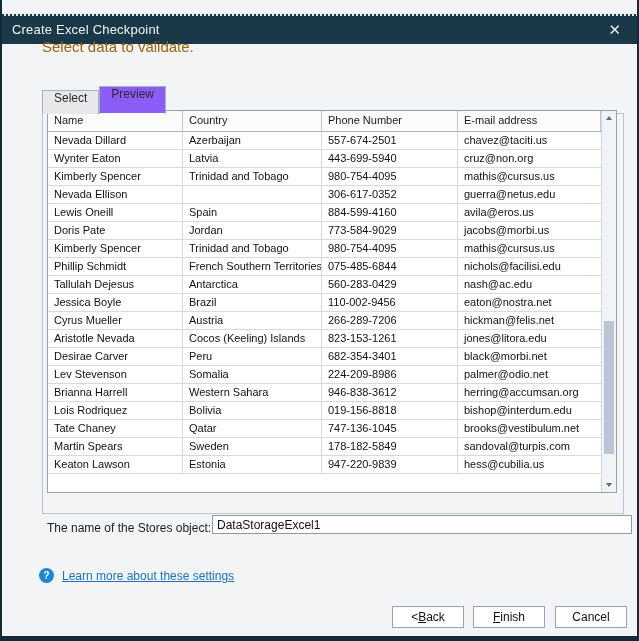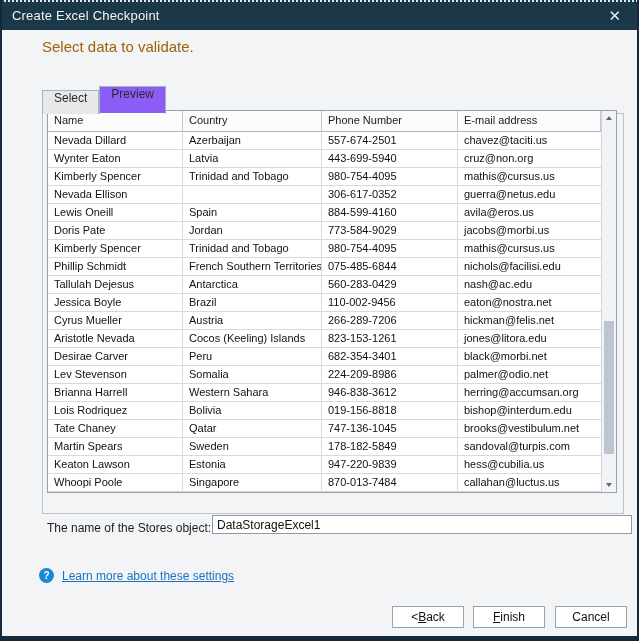--- a/index.html
+++ b/index.html
@@ -8,21 +8,21 @@
 
   .dialog {
     position:relative; width:639px; height:641px;
     background:#f3f4f6;
     border-left:2px solid #15293a; border-right:2px solid #15293a; border-bottom:5px solid #15293a;
     overflow:hidden;
   }
 
   
   .titlebar {
-    position:absolute; top:0; left:-2px; right:-2px; height:30px;
+    position:absolute; top:14px; left:-2px; right:-2px; height:30px;
     background:#1a3848; color:#f2f5f7;
     display:flex; align-items:center; padding:0 14px 0 12px;
     font-size:13px;
   }
   .titlebar::before {
     content:""; position:absolute; top:0; left:0; right:0; height:2px;
     background:repeating-linear-gradient(90deg,#dfe8ee 0 2px, rgba(0,0,0,0) 2px 4px);
   }
   .title-text { flex:1; letter-spacing:.2px; }
   .close-btn { font-size:15px; color:#e8eef2; cursor:pointer; line-height:1; padding:2px 4px; }
@@ -260,26 +260,20 @@
             <div class="g-cell c3">sandoval@turpis.com</div>
           </div>
 
           <div class="g-row">
             <div class="g-cell c0">Keaton Lawson</div>
             <div class="g-cell c1">Estonia</div>
             <div class="g-cell c2">947-220-9839</div>
             <div class="g-cell c3">hess@cubilia.us</div>
           </div>
 
-          <div class="g-row">
-            <div class="g-cell c0">Whoopi Poole</div>
-            <div class="g-cell c1">Singapore</div>
-            <div class="g-cell c2">870-013-7484</div>
-            <div class="g-cell c3">callahan@luctus.us</div>
-          </div>
         </div>
     </div>
     <div class="vscroll">
       <div class="sb-btn sb-up">
         <span class="tri-up"></span>
       </div>
       <div class="sb-thumb"></div>
       <div class="sb-btn sb-down">
         <span class="tri-down"></span>
       </div>

